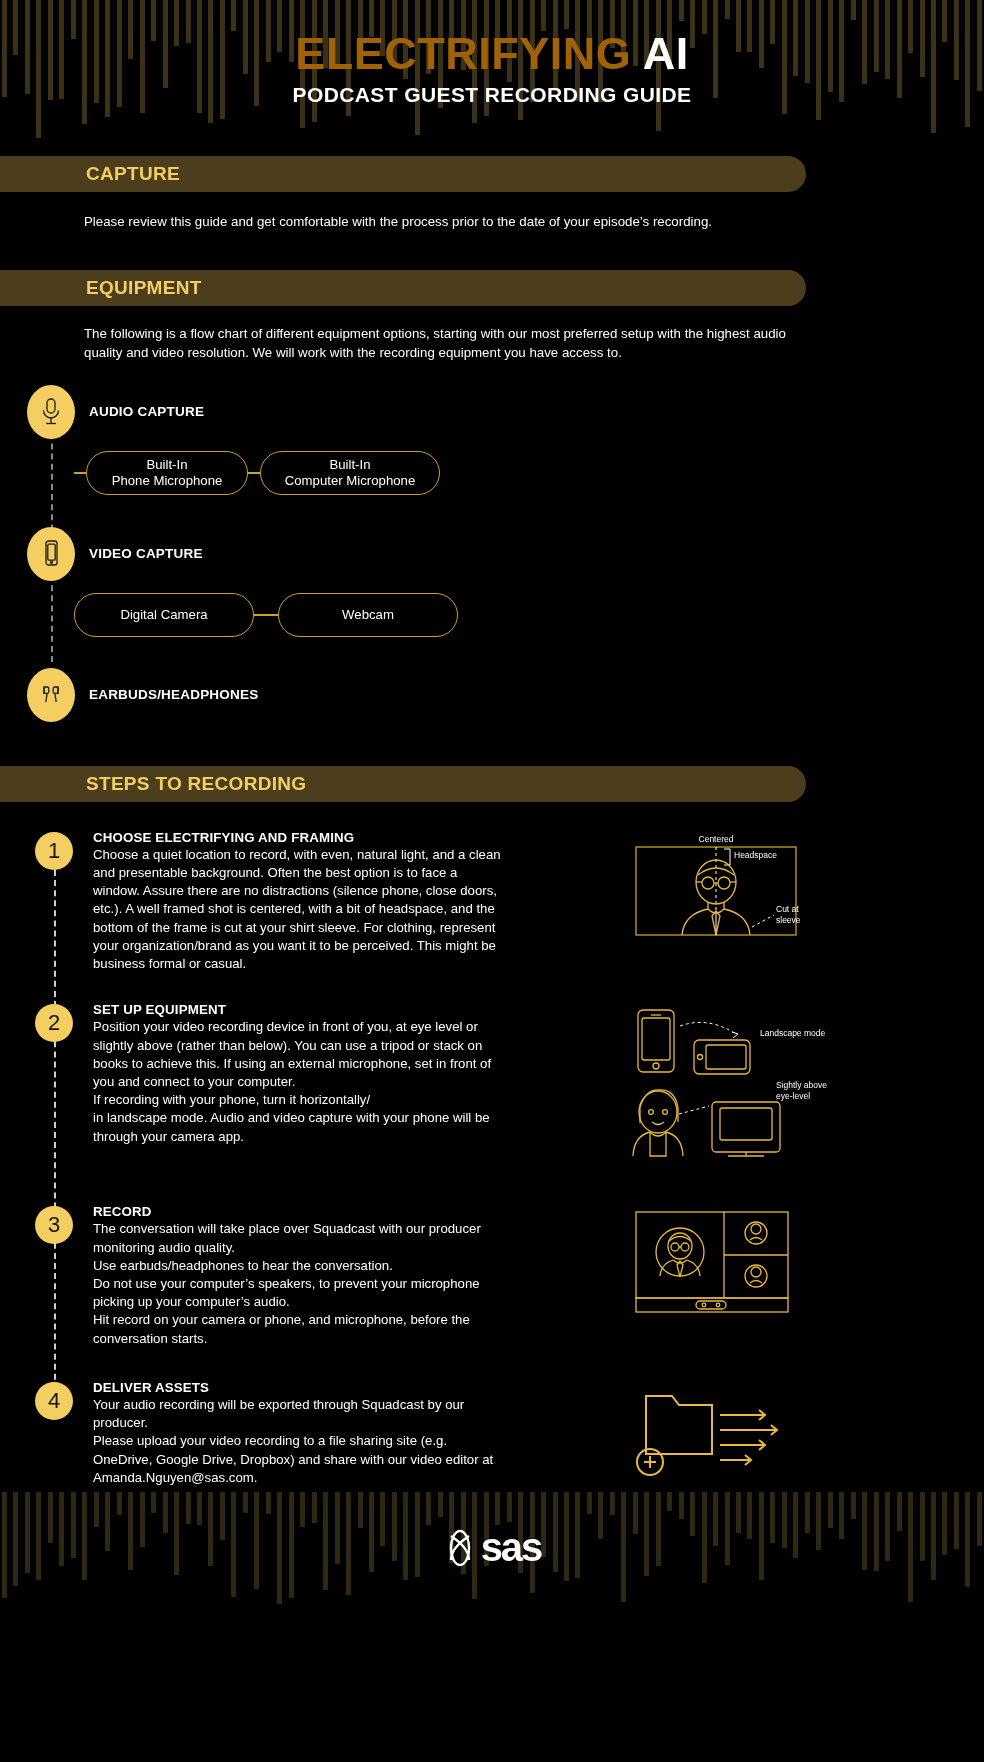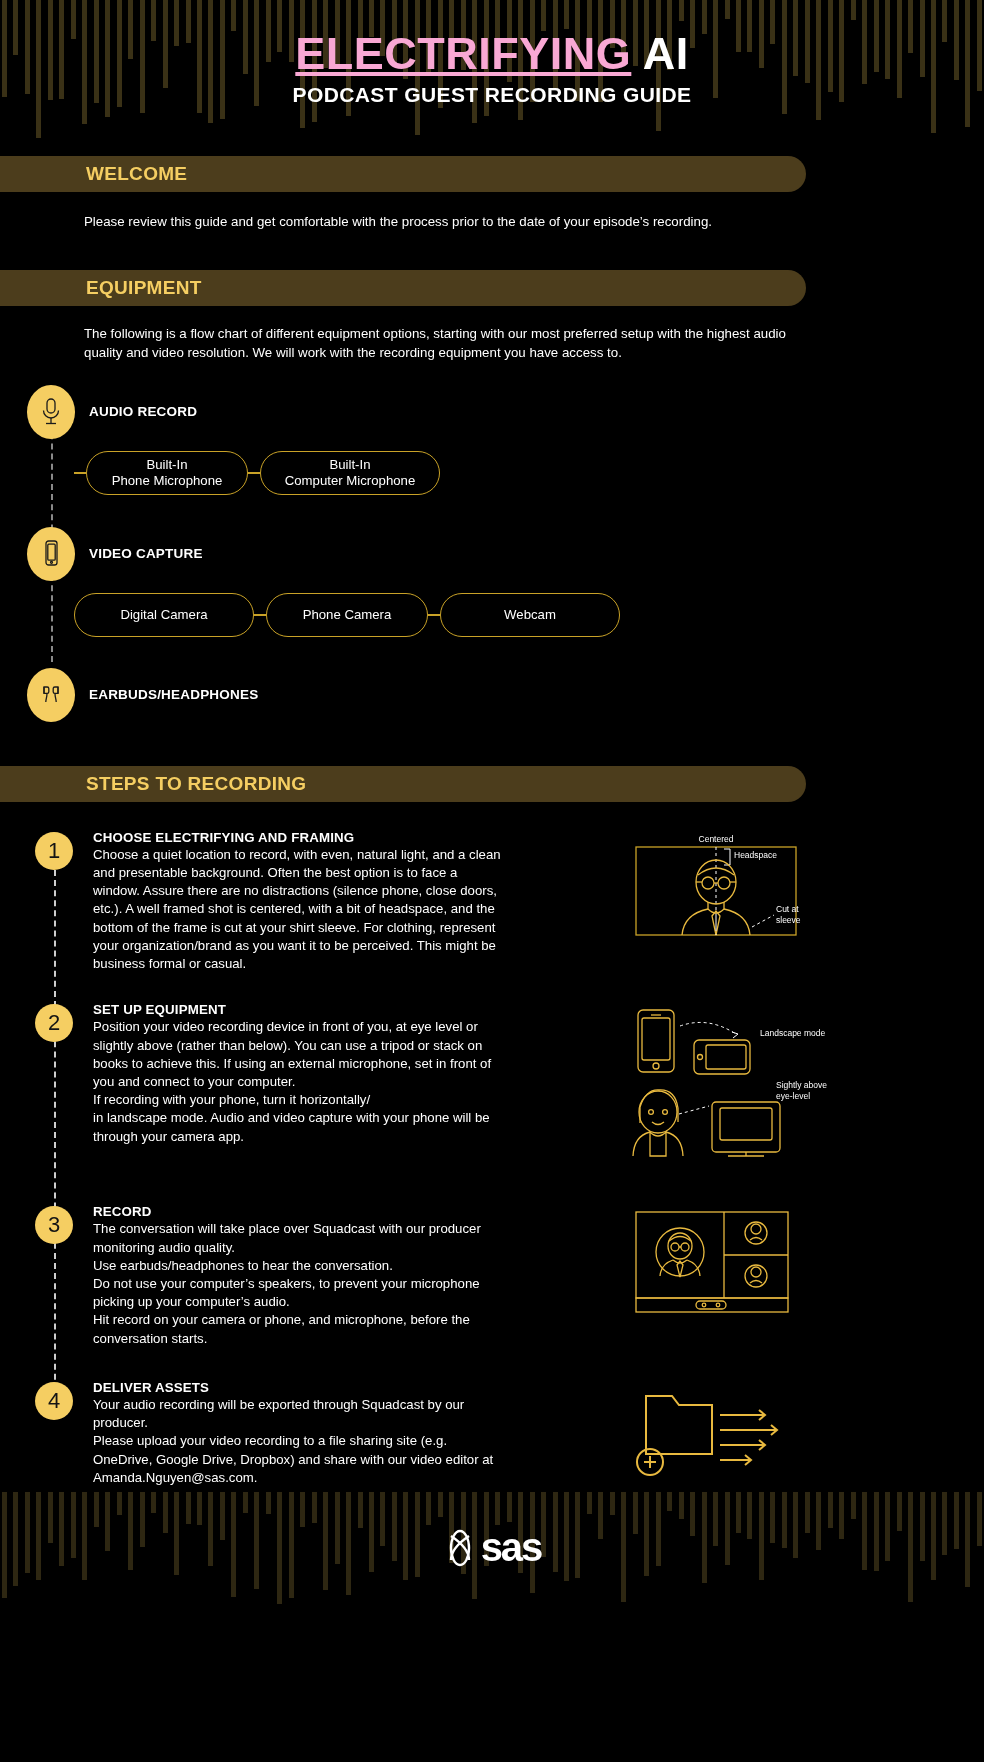--- a/index.html
+++ b/index.html
@@ -45,21 +45,21 @@
     align-items: center;
     justify-content: center;
     z-index: 5;
   }
   .title-main {
     font-size: 45px;
     font-weight: bold;
     letter-spacing: 0.5px;
     line-height: 1;
   }
-  .title-main .gold { color: #f9a8d4; text-decoration: underline; }
+  .title-main .gold { color: #a16207; }
   .title-main .white { color: #ffffff; }
   .title-sub {
     margin-top: 7px;
     font-size: 21px;
     font-weight: bold;
     color: #ffffff;
     letter-spacing: 0.4px;
   }
 
   
@@ -330,21 +330,21 @@
     <div class="title-main">
       <span class="gold">ELECTRIFYING</span>
       <span class="white">AI</span>
     </div>
     <div class="title-sub">PODCAST GUEST RECORDING GUIDE</div>
   </div>
 </div>
 
 <div style="height:18px"></div>
 <div class="banner">
-  <div class="banner-label">WELCOME</div>
+  <div class="banner-label">CAPTURE</div>
 </div>
 <div style="height:21px"></div>
 <div class="body-text">
   <p>Please review this guide and get comfortable with the process prior to the date of your episode’s recording.</p>
 </div>
 
 <div style="height:38px"></div>
 <div class="banner">
   <div class="banner-label">EQUIPMENT</div>
 </div>
@@ -358,21 +358,21 @@
 
   <div class="flow-row">
     <div class="flow-icon">
       <svg width="22" height="30" viewBox="0 0 22 30" fill="none" stroke="#1b1b1b" stroke-width="1.3">
         <rect x="7" y="2" width="8" height="14" rx="4"></rect>
         <path d="M3.5 13.5a7.5 7.5 0 0 0 15 0"></path>
         <line x1="11" y1="21" x2="11" y2="26"></line>
         <line x1="6" y1="26.5" x2="16" y2="26.5"></line>
       </svg>
     </div>
-    <div class="flow-cat">AUDIO RECORD</div>
+    <div class="flow-cat">AUDIO CAPTURE</div>
   </div>
   <div class="pill-row">
     <div class="pill-connector"></div>
     <div class="pill" style="width:162px">Built-In<br>Phone Microphone</div>
     <div class="pill-connector"></div>
     <div class="pill" style="width:180px">Built-In<br>Computer Microphone</div>
   </div>
 
   <div class="flow-row" style="margin-top:32px;">
     <div class="flow-icon">
@@ -380,21 +380,20 @@
         <rect x="5" y="2" width="11" height="24" rx="2.6"></rect>
         <rect x="6.8" y="5.2" width="7.4" height="16" rx="1"></rect>
         <circle cx="10.5" cy="23.3" r="1"></circle>
       </svg>
     </div>
     <div class="flow-cat">VIDEO CAPTURE</div>
   </div>
   <div class="pill-row">
     <div class="pill" style="width:180px">Digital Camera</div>
     <div class="pill-connector"></div>
-    <div class="pill" style="width:162px">Phone Camera</div>
     <div class="pill-connector"></div>
     <div class="pill" style="width:180px">Webcam</div>
   </div>
 
   <div class="flow-row" style="margin-top:31px;">
     <div class="flow-icon">
       <svg width="26" height="26" viewBox="0 0 26 26" fill="none" stroke="#1b1b1b" stroke-width="1.3">
         <path d="M6 5h3.2a1.6 1.6 0 0 1 1.6 1.6v3.2a1.6 1.6 0 0 1-1.6 1.6H6z"></path>
         <line x1="6" y1="5" x2="6" y2="11.4"></line>
         <path d="M9 11.4c0 4 -1.2 5.6 -1.2 8.6"></path>

